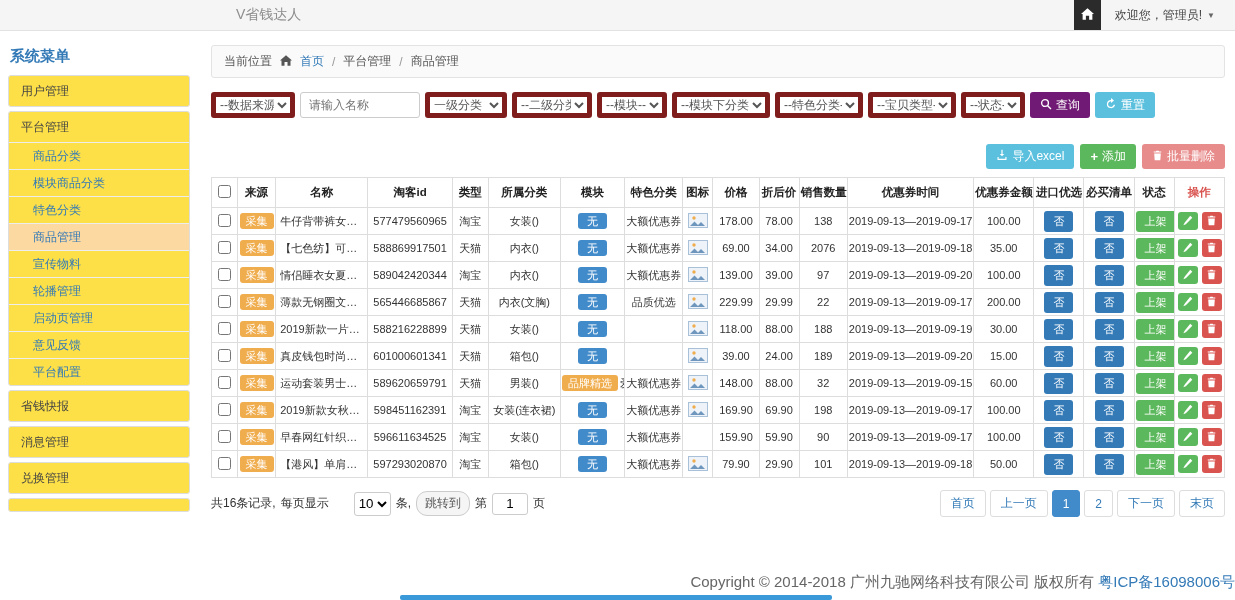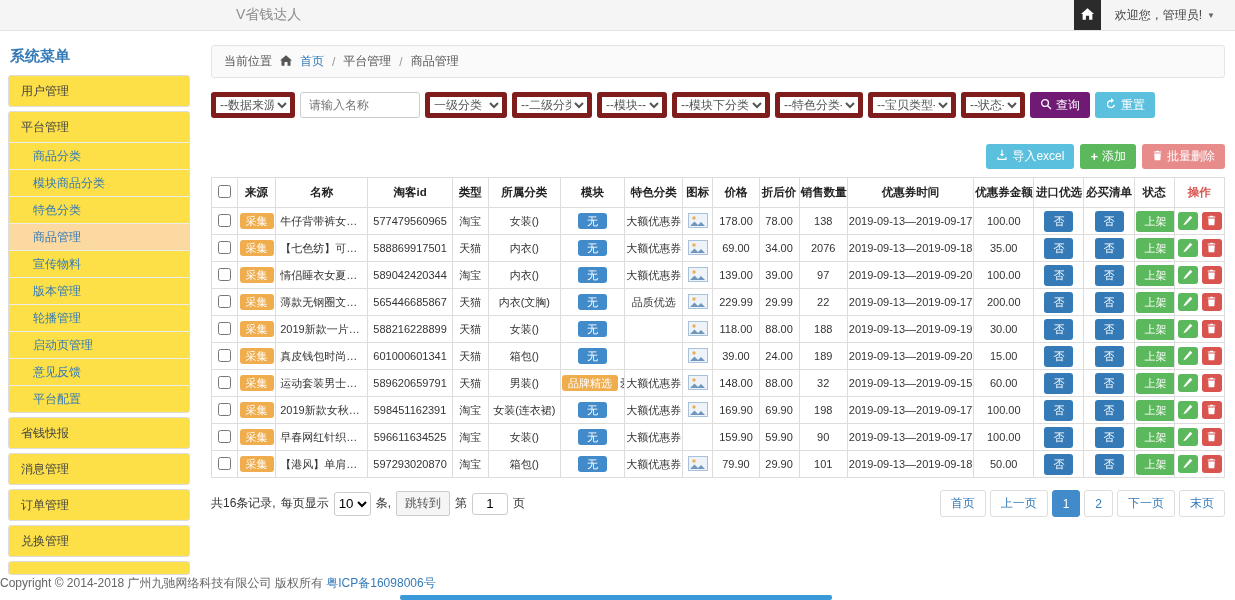--- a/index.html
+++ b/index.html
@@ -49,28 +49,28 @@
   .badge-orange { background:#f0ad4e; }
   .badge-blue { background:#428bca; padding:1px 9px; }
   .module-text { font-size:11px; color:#333; margin-left:2px; }
   .pill { display:inline-block; border:none; border-radius:3px; color:#fff; font-size:11px; padding:3px 9px; cursor:pointer; font-family:inherit; }
   .pill-blue{background:#337ab7}.pill-green{background:#5cb85c}
   .op-btn { display:inline-flex; align-items:center; justify-content:center; width:20px; height:18px; border:none; border-radius:3px; cursor:pointer; margin:0 2px; vertical-align:middle; }
   .op-green{background:#5cb85c}.op-red{background:#d9534f}
   
   .pagebar { display:flex; align-items:center; justify-content:space-between; margin-top:12px; }
   .pageinfo { display:flex; align-items:center; gap:5px; color:#333; }
-  .pageinfo select { height:24px; border:1px solid #ccc; border-radius:3px; background:#fff; font-family:inherit; }
+  .pageinfo select { height:24px; border:1px solid #ccc; border-radius:3px; background:#fff; font-family:inherit;margin-left:20px; }
   .pageinfo input { width:36px; height:22px; border:1px solid #ccc; border-radius:3px; text-align:center; font-family:inherit; }
-  .jump-btn { background:#f5f5f5; border:1px solid #ccc; border-radius:2px; padding:3px 8px; font-size:12px; color:#555; cursor:pointer; font-family:inherit; }
+  .jump-btn { background:#f5f5f5; border:1px solid #ccc; border-radius:11px; padding:3px 8px; font-size:12px; color:#555; cursor:pointer; font-family:inherit; }
   .pager { display:flex; gap:4px; }
   .page-btn { border:1px solid #ddd; background:#fff; color:#337ab7; border-radius:3px; padding:4px 10px; font-size:12px; cursor:pointer; font-family:inherit; }
   .page-btn.current { background:#428bca; border-color:#428bca; color:#fff; }
   
-  .footer { position:absolute; left:0; right:0; bottom:8px; text-align:left; font-size:12px; color:#666; }
+  .footer { position:absolute; left:0; right:0; bottom:8px; text-align:right; font-size:15px; color:#666; }
   .footer .link { color:#337ab7; cursor:pointer; }
   .bottom-strip { position:absolute; left:400px; bottom:0; width:432px; height:5px; background:#3a99d9; border-radius:2px; }
 </style>
 </head>
 <body>
 
 <div class="topbar">
   <div class="brand">V省钱达人</div>
   <div class="top-spacer"></div>
   <div class="home-btn">
@@ -90,34 +90,30 @@
       <div class="menu-panel">
         <div class="menu-top">用户管理</div>
       </div>
       <div class="menu-panel">
         <div class="menu-top">平台管理</div>
         <div class="menu-sub">商品分类</div>
         <div class="menu-sub">模块商品分类</div>
         <div class="menu-sub">特色分类</div>
         <div class="menu-sub active">商品管理</div>
         <div class="menu-sub">宣传物料</div>
-        <div class="menu-sub">版本管理</div>
         <div class="menu-sub">轮播管理</div>
         <div class="menu-sub">启动页管理</div>
         <div class="menu-sub">意见反馈</div>
         <div class="menu-sub">平台配置</div>
       </div>
       <div class="menu-panel">
         <div class="menu-top">省钱快报</div>
       </div>
       <div class="menu-panel">
         <div class="menu-top">消息管理</div>
-      </div>
-      <div class="menu-panel">
-        <div class="menu-top">订单管理</div>
       </div>
       <div class="menu-panel">
         <div class="menu-top">兑换管理</div>
       </div>
       <div class="menu-panel partial"></div>
     </div>
 </div>
 
 <div class="main">
 

